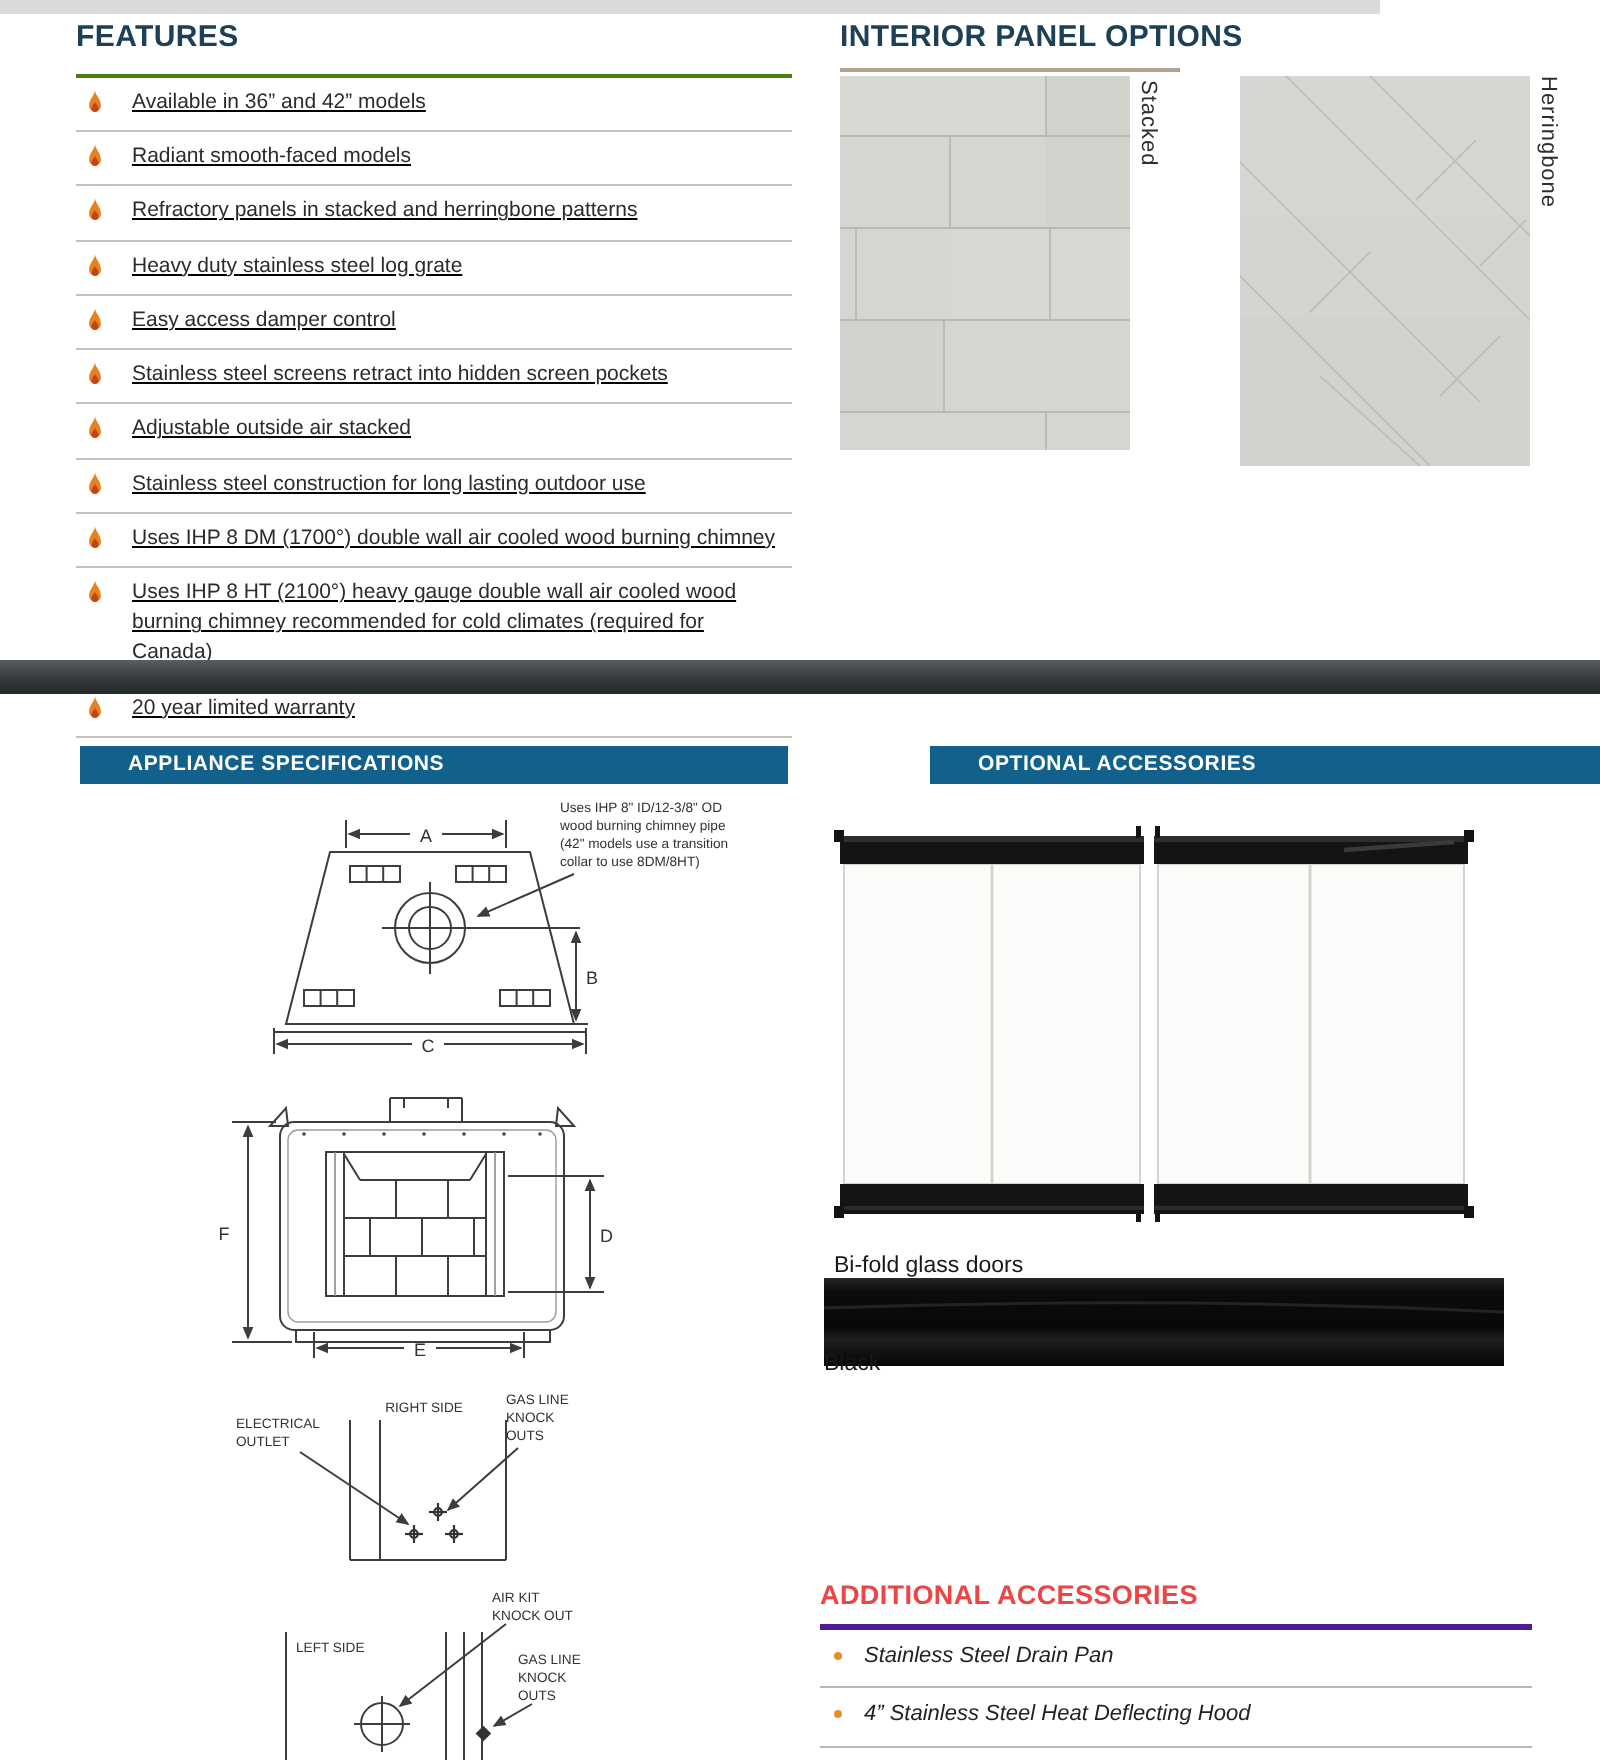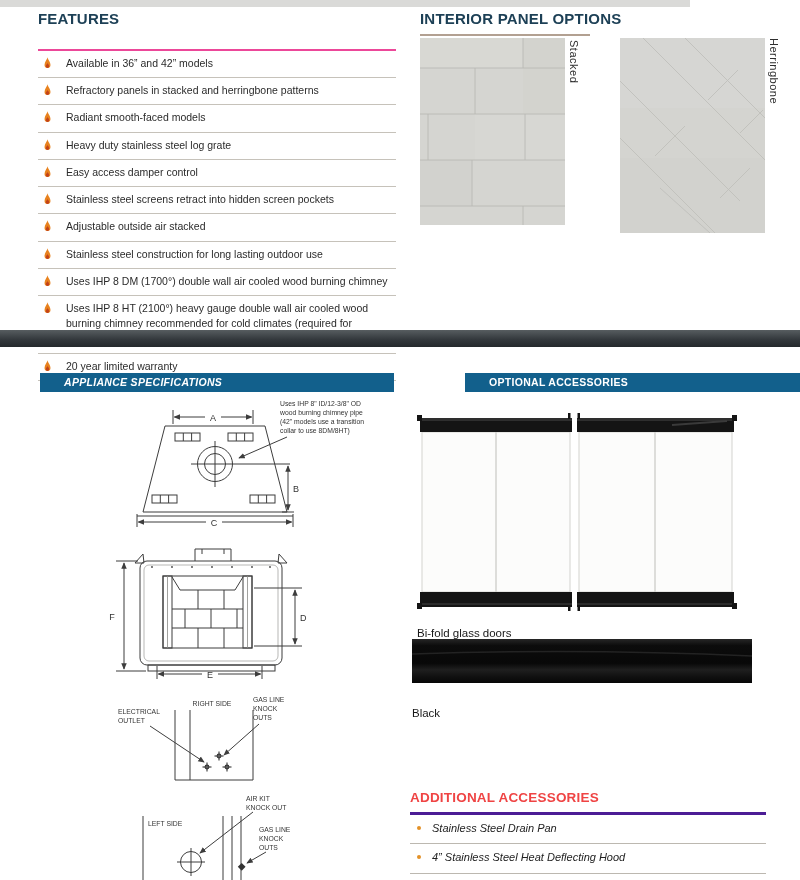--- a/index.html
+++ b/index.html
@@ -7,43 +7,43 @@
     width:800px;height:880px;position:relative;background:#ffffff;
     font-family:"Liberation Sans",sans-serif;overflow:hidden;
   }
   .abs{position:absolute;}
   
   .top-strip{left:0;top:0;width:690px;height:7px;background:#dadad8;}
   
   .sec-title{font-size:15px;font-weight:bold;color:#1d4056;letter-spacing:.2px;margin:0;}
   
   .features-col{left:38px;top:10px;width:358px;}
-  .feat-list{border-top:2px solid #ec4899;margin-top:22px;}
+  .feat-list{border-top:2px solid #4d7c0f;margin-top:10px;text-decoration:underline;}
   .feat-row{display:flex;align-items:flex-start;padding:5px 2px 6px 4px;border-bottom:1px solid #c6c2ba;}
   .flame{flex:none;width:10px;margin:1px 13px 0 1px;line-height:0;}
   .feat-text{font-size:10.5px;line-height:1.45;color:#2b2b2b;}
   
   .panels-col{left:420px;top:10px;width:370px;height:235px;}
   .panels-underline{position:absolute;left:0;top:24px;width:170px;height:2px;background:#b2a091;}
   .panel-img{position:absolute;line-height:0;}
   .vlabel{position:absolute;writing-mode:vertical-rl;font-size:11px;color:#2e2e2e;letter-spacing:.5px;}
   
   .band{left:0;top:330px;width:800px;height:17px;background:linear-gradient(#575d60,#34393d 55%,#24292c);}
   
   .blue-bar{height:19px;background:#12608c;color:#fff;font-size:10.5px;font-weight:bold;
     letter-spacing:.3px;line-height:19px;padding-left:24px;box-sizing:border-box;}
-  .spec-bar{left:40px;top:373px;width:354px;font-style:italic;}
+  .spec-bar{left:40px;top:373px;width:354px;}
   .opt-bar{left:417px;top:373px;width:349px;margin-left:48px;}
   
   .spec-svg{left:40px;top:396px;line-height:0;}
   .doors-svg{left:417px;top:412px;line-height:0;}
   .black-svg{left:412px;top:639px;line-height:0;}
   .caption{font-size:11.5px;color:#181818;}
   .doors-caption{left:417px;top:613px;margin-top:14px;}
-  .black-caption{left:412px;top:687px;margin-top:20px;}
+  .black-caption{left:412px;top:656px;margin-top:20px;}
   
   .addl{left:410px;top:790px;width:356px;}
   .addl-title{font-size:13.5px;font-weight:bold;color:#ef4444;margin:0 0 7px 0;letter-spacing:.2px;}
   .addl-list{border-top:3px solid #4c1d95;font-style:italic;}
   .addl-row{display:flex;align-items:flex-start;padding:6px 2px 7px 4px;border-bottom:1px solid #bcb8b0;}
   .dot{flex:none;width:4px;height:4px;border-radius:50%;background:#e39127;margin:5px 11px 0 3px;}
   .addl-text{font-size:11px;color:#222;line-height:1.4;}
   
   svg text{font-family:"Liberation Sans",sans-serif;fill:#333;}
   .dline{stroke:#3d3d3d;stroke-width:1;fill:none;}
@@ -62,28 +62,28 @@
             <path d="M5 0C5.4 3 8.3 4.6 8.3 8.6a3.3 3.3 0 1 1-6.6 0C1.7 4.8 4.6 3 5 0Z" fill="#e8821e"></path>
             <path d="M5 6.2c.2 1.5 1.9 2 1.9 3.9a1.9 1.9 0 1 1-3.8 0C3.1 8.3 4.8 7.7 5 6.2Z" fill="#c2431a"></path>
           </svg></span>
       <span class="feat-text">Available in 36” and 42” models</span>
     </div>
     <div class="feat-row">
       <span class="flame"><svg viewBox="0 0 10 14" width="9" height="13">
             <path d="M5 0C5.4 3 8.3 4.6 8.3 8.6a3.3 3.3 0 1 1-6.6 0C1.7 4.8 4.6 3 5 0Z" fill="#e8821e"></path>
             <path d="M5 6.2c.2 1.5 1.9 2 1.9 3.9a1.9 1.9 0 1 1-3.8 0C3.1 8.3 4.8 7.7 5 6.2Z" fill="#c2431a"></path>
           </svg></span>
+      <span class="feat-text">Radiant smooth-faced models</span>
+    </div>
+    <div class="feat-row">
+      <span class="flame"><svg viewBox="0 0 10 14" width="9" height="13">
+            <path d="M5 0C5.4 3 8.3 4.6 8.3 8.6a3.3 3.3 0 1 1-6.6 0C1.7 4.8 4.6 3 5 0Z" fill="#e8821e"></path>
+            <path d="M5 6.2c.2 1.5 1.9 2 1.9 3.9a1.9 1.9 0 1 1-3.8 0C3.1 8.3 4.8 7.7 5 6.2Z" fill="#c2431a"></path>
+          </svg></span>
       <span class="feat-text">Refractory panels in stacked and herringbone patterns</span>
-    </div>
-    <div class="feat-row">
-      <span class="flame"><svg viewBox="0 0 10 14" width="9" height="13">
-            <path d="M5 0C5.4 3 8.3 4.6 8.3 8.6a3.3 3.3 0 1 1-6.6 0C1.7 4.8 4.6 3 5 0Z" fill="#e8821e"></path>
-            <path d="M5 6.2c.2 1.5 1.9 2 1.9 3.9a1.9 1.9 0 1 1-3.8 0C3.1 8.3 4.8 7.7 5 6.2Z" fill="#c2431a"></path>
-          </svg></span>
-      <span class="feat-text">Radiant smooth-faced models</span>
     </div>
     <div class="feat-row">
       <span class="flame"><svg viewBox="0 0 10 14" width="9" height="13">
             <path d="M5 0C5.4 3 8.3 4.6 8.3 8.6a3.3 3.3 0 1 1-6.6 0C1.7 4.8 4.6 3 5 0Z" fill="#e8821e"></path>
             <path d="M5 6.2c.2 1.5 1.9 2 1.9 3.9a1.9 1.9 0 1 1-3.8 0C3.1 8.3 4.8 7.7 5 6.2Z" fill="#c2431a"></path>
           </svg></span>
       <span class="feat-text">Heavy duty stainless steel log grate</span>
     </div>
     <div class="feat-row">
       <span class="flame"><svg viewBox="0 0 10 14" width="9" height="13">

